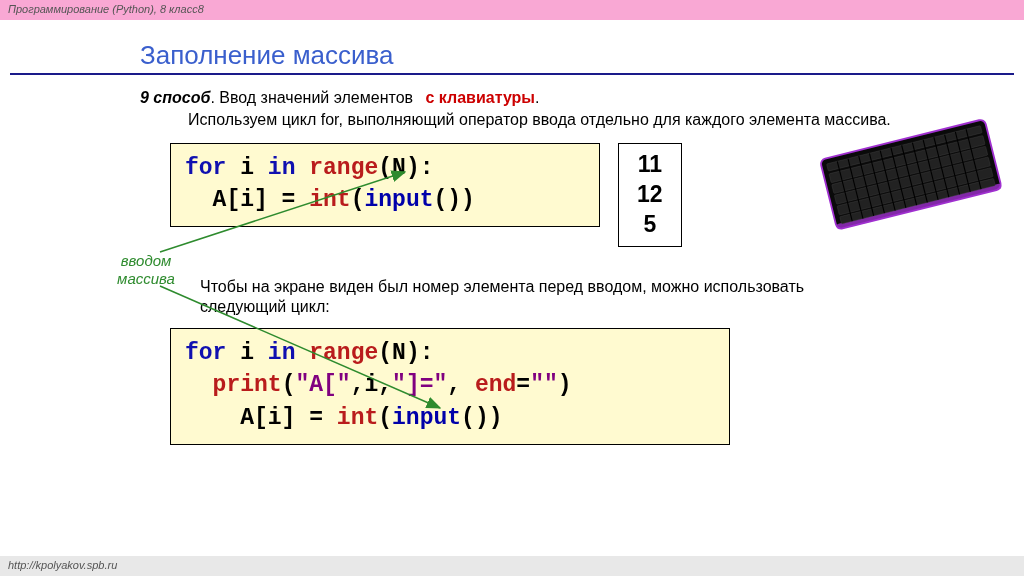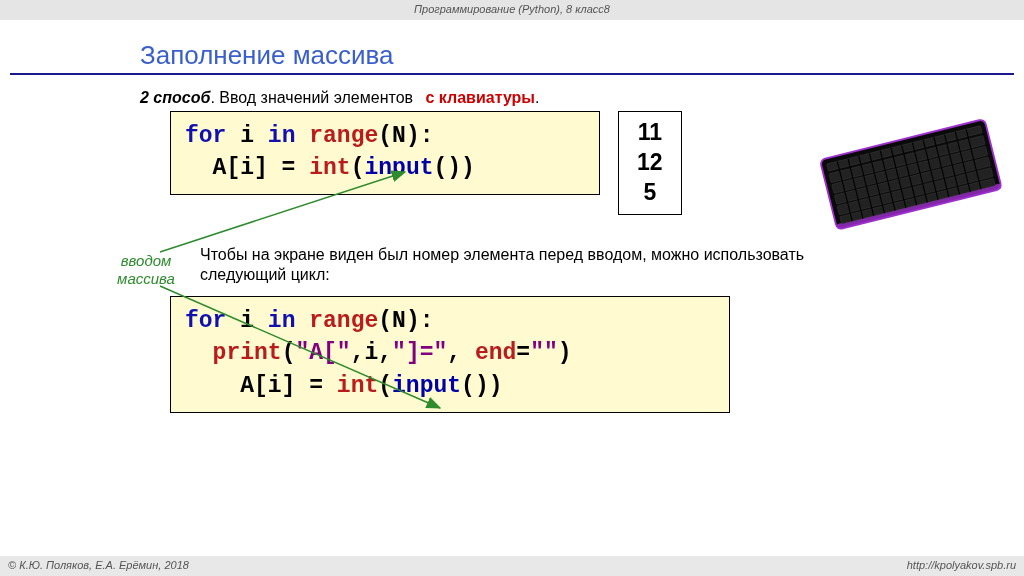--- a/index.html
+++ b/index.html
@@ -5,27 +5,27 @@
   * { margin: 0; padding: 0; box-sizing: border-box; }
   body {
     width: 1024px; height: 576px;
     font-family: Arial, sans-serif;
     background: #fff;
     position: relative;
     overflow: hidden;
   }
   .header {
     height: 20px;
-    background: #e5e5e5;
+    background: #f9a8d4;
     font-size: 11px;
     color: #555;
     font-style: italic;
     padding: 3px 8px;
     display: flex;
-    justify-content: center;
+    justify-content: flex-start;
   }
   .title {
     font-size: 26px;
     color: #3a5fcd;
     margin: 20px 0 2px 140px;
     font-weight: normal;
   }
   .hr { height: 2px; background: #1a1a8a; margin: 0 10px 14px 10px; }
   .content { padding: 0 40px 0 140px; }
   .method { font-size: 16px; margin-bottom: 4px; }
@@ -99,22 +99,23 @@
 <div class="header">
   <span>Программирование (Python), 8 класс</span>
   <span>8</span>
 </div>
 
 <div class="title">Заполнение массива</div>
 <div class="hr"></div>
 
 <div class="content">
   <div class="method">
-    <b>2 способ</b><span>. Ввод значений элементов </span><span class="red">с клавиатуры</span><span>.</span>
+    <b>9 способ</b><span>. Ввод значений элементов </span><span class="red">с клавиатуры</span><span>.</span>
   </div>
+  <div class="desc">Используем цикл for, выполняющий оператор ввода отдельно для каждого элемента массива.</div>
 
   <div class="row">
     <div class="code code1"><span class="kw">for</span><span> i </span><span class="kw">in</span><span> </span><span class="fn">range</span><span>(N):</span>
 <span>  A[i] = </span><span class="fn">int</span><span>(</span><span class="inp">input</span><span>())</span></div>
     <div class="output">
       <div>11</div>
       <div>12</div>
       <div>5</div>
     </div>
   </div>
@@ -168,15 +169,14 @@
       <line x1="122" y1="28" x2="122" y2="95"></line>
         <line x1="134" y1="28" x2="134" y2="95"></line>
       <line x1="146" y1="28" x2="146" y2="95"></line>
         <line x1="158" y1="28" x2="158" y2="95"></line>
       <line x1="170" y1="28" x2="170" y2="95"></line>
     </g>
   </g>
 </svg>
 
 <div class="footer">
-  <span>© К.Ю. Поляков, Е.А. Ерёмин, 2018</span>
   <span>http://kpolyakov.spb.ru</span>
 </div>
 
 </body></html>

